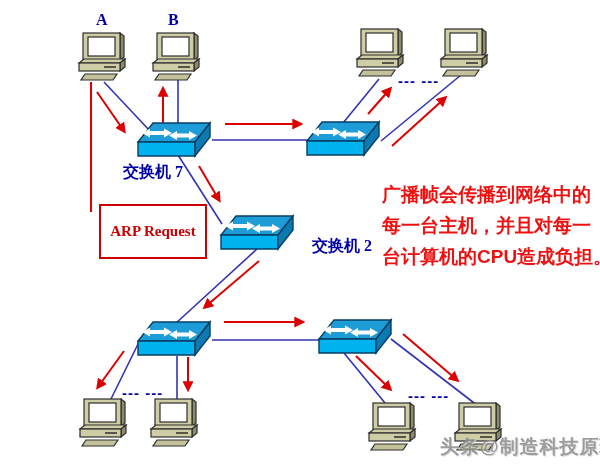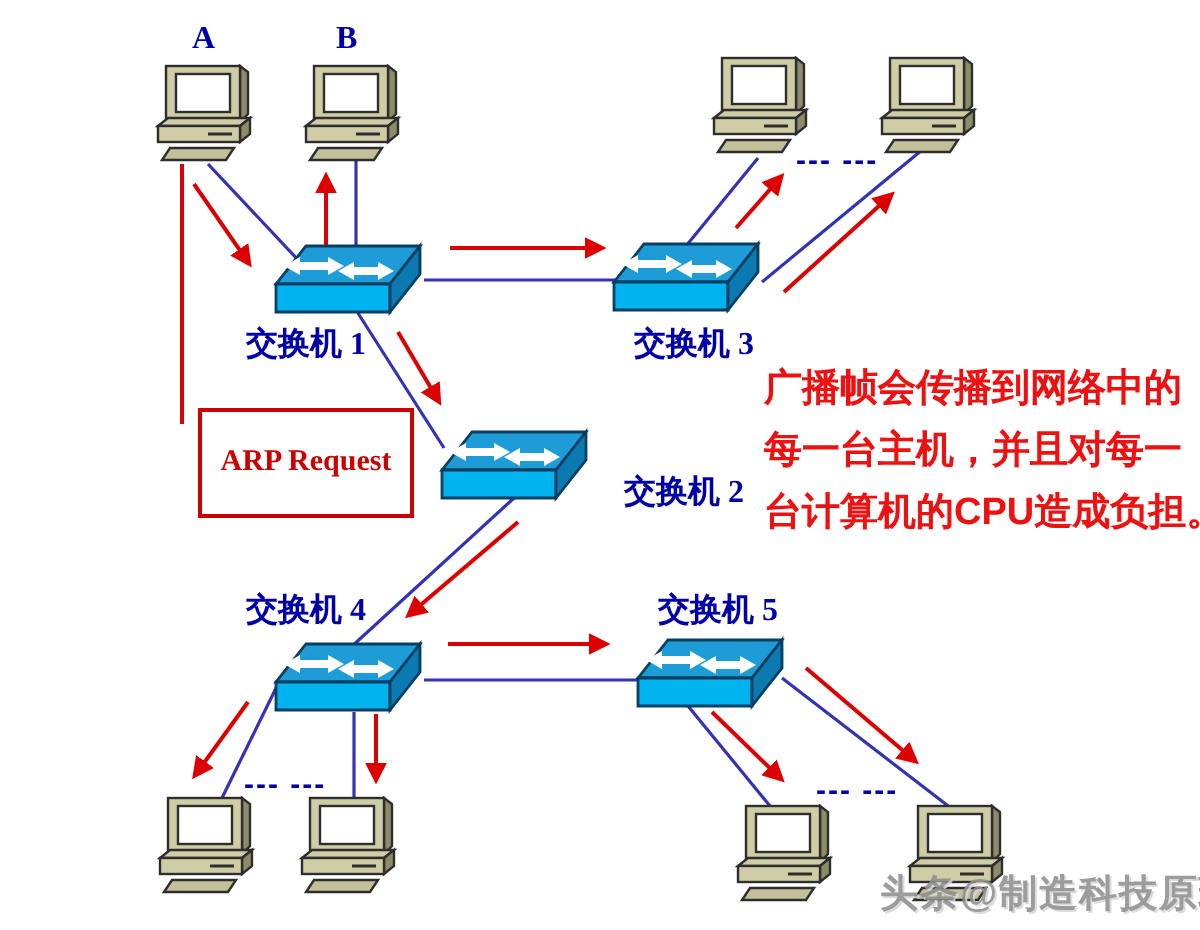--- a/index.html
+++ b/index.html
@@ -178,25 +178,22 @@
     <svg viewBox="0 0 76 40" width="76" height="40">
         <use href="#sw-sym"></use>
       </svg>
   </div>
   <div class="node" style="left:317px;top:318px">
     <svg viewBox="0 0 76 40" width="76" height="40">
         <use href="#sw-sym"></use>
       </svg>
   </div>
 
-  <div class="sw-label" style="left:123px;top:162px">交换机 1</div>
+  <div class="sw-label" style="left:123px;top:162px">交换机 7</div>
   <div class="sw-label" style="left:312px;top:236px">交换机 2</div>
-  <div class="sw-label" style="left:317px;top:162px">交换机 3</div>
-  <div class="sw-label" style="left:123px;top:295px">交换机 4</div>
-  <div class="sw-label" style="left:329px;top:295px">交换机 5</div>
 
   <div class="dots" style="left:398px;top:72px">--- ---</div>
   <div class="dots" style="left:122px;top:384px">--- ---</div>
   <div class="dots" style="left:408px;top:387px">--- ---</div>
 
   <div class="arp-box">
     <div>ARP Request</div>
   </div>
 
   <div class="note">

